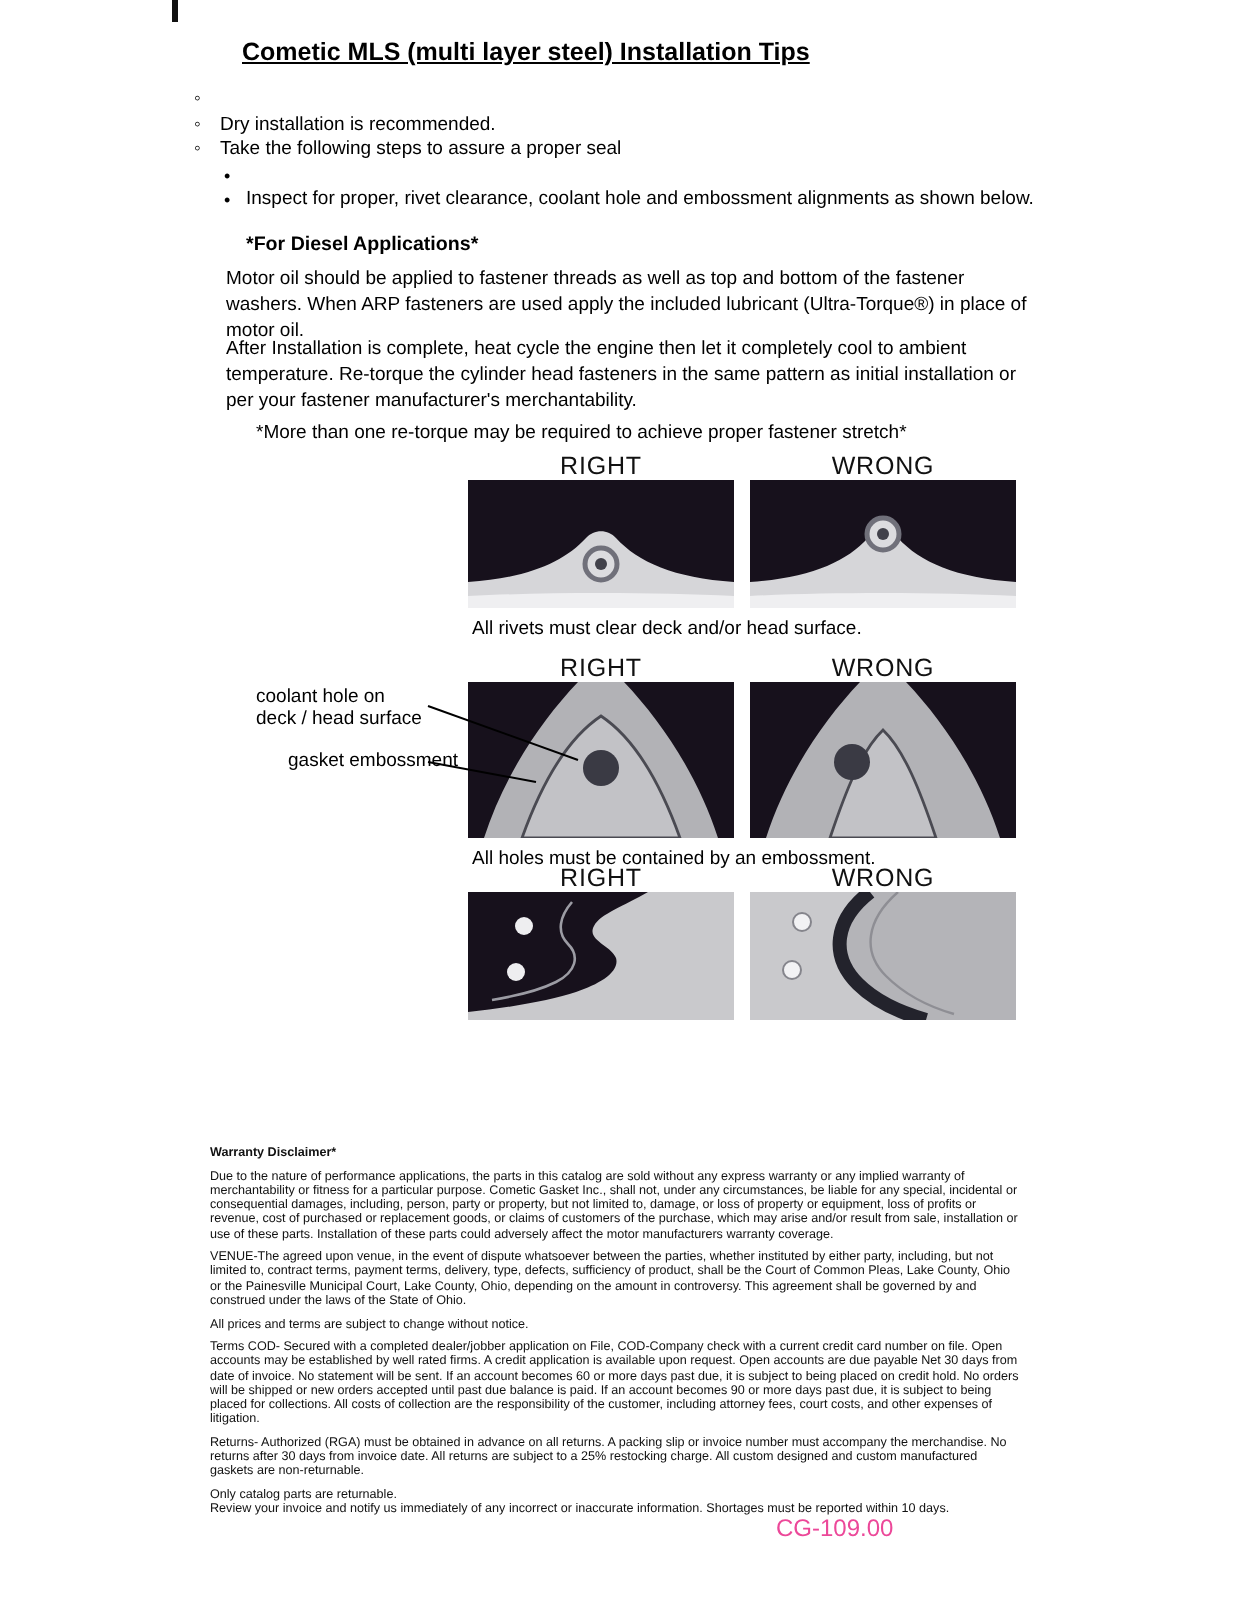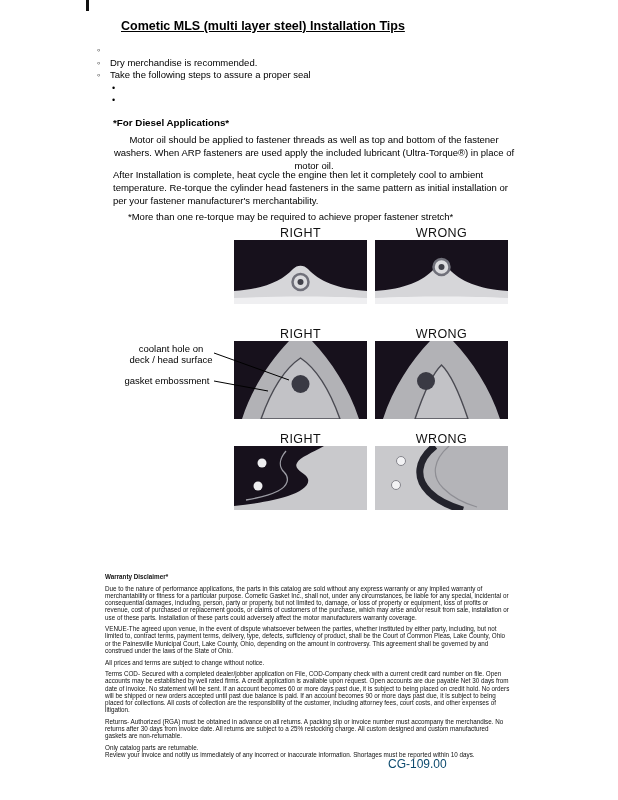--- a/index.html
+++ b/index.html
@@ -10,70 +10,71 @@
     overflow:hidden;
   }
   .abs { position:absolute; }
   .edge-mark { left:86px; top:0; width:3px; height:11px; background:#111; }
   .title { left:121px; top:19px; margin:0; font-size:12.5px; font-weight:bold; text-decoration:underline; }
   .bullets { left:97px; top:44px; font-size:9.5px; line-height:12.6px; width:470px; }
   .b-item { display:flex; }
   .b-item .mk { width:13px; flex:0 0 13px; }
   .b-item.sub { margin-left:15px; }
   .b-item.sub .mk { width:11px; flex:0 0 11px; font-size:9px; }
-  .h2 { left:113px; top:117px; font-size:9.8px; font-weight:bold; }
+  .h2 { left:123px; top:117px; font-size:9.8px; font-weight:bold; }
   .para { margin:0; font-size:9.5px; line-height:12.8px; width:402px; left:113px; }
-  .p1 { top:134px;text-align:center; }
+  .p1 { top:134px; }
   .p2 { top:169px; }
   .note { top:211px;margin-left:15px; }
   .fig { left:0; top:0; width:618px; }
   .figrow { display:flex; margin-left:234px; gap:8px; }
   .figlabels div { width:133px; text-align:center; font-size:12.5px; letter-spacing:.4px; color:#111; }
   .fig-cell { width:133px; }
   .fig-cell svg { display:block; }
   .cap { font-size:9.5px; line-height:12px; margin-left:236px; margin-top:5px; width:300px; }
   .fig1 { top:226px; }
   .fig2 { top:327px; }
   .fig3 { top:432px; }
-  .callout { position:absolute; font-size:9.5px; line-height:11px; text-align:center; }
+  .callout { position:absolute; font-size:9.5px; line-height:11px; text-align:left; }
   .callout.c1 { left:128px; top:16px; width:86px; }
-  .callout.c2 { left:124px; top:48px; width:86px; text-align:center; }
+  .callout.c2 { left:144px; top:48px; width:86px; text-align:left; }
   .callout-lines { position:absolute; left:0; top:0; pointer-events:none; }
   .fine { left:105px; top:573px; width:407px; font-size:6.3px; line-height:7.2px; color:#111; }
   .fine p { margin:0 0 4.5px 0; }
   .fine p.nogap { margin:0; }
   .fineh { font-weight:bold; margin:0 0 4.5px 0; }
-  .footer { left:388px; top:757px; font-size:12px; color:#0c4a6e; }
+  .footer { left:388px; top:757px; font-size:12px; color:#ec4899; }
 </style>
 </head>
 <body>
 
 <div>
 
   <div class="abs edge-mark"></div>
 
   <h1 class="abs title">Cometic MLS (multi layer steel) Installation Tips</h1>
 
   <div class="abs bullets">
     <div class="b-item">
       <span class="mk">◦</span>
     </div>
     <div class="b-item">
       <span class="mk">◦</span>
-      <span>Dry merchandise is recommended.</span>
+      <span>Dry installation is recommended.</span>
     </div>
     <div class="b-item">
       <span class="mk">◦</span>
       <span>Take the following steps to assure a proper seal</span>
     </div>
     <div class="b-item sub">
       <span class="mk">•</span>
     </div>
     <div class="b-item sub">
       <span class="mk">•</span>
+      <span>Inspect for proper, rivet clearance, coolant hole and embossment alignments as shown below.</span>
     </div>
   </div>
 
   <div class="abs h2">*For Diesel Applications*</div>
   <p class="abs para p1">Motor oil should be applied to fastener threads as well as top and bottom of the fastener washers. When ARP fasteners are used apply the included lubricant (Ultra-Torque®) in place of motor oil.</p>
   <p class="abs para p2">After Installation is complete, heat cycle the engine then let it completely cool to ambient temperature. Re-torque the cylinder head fasteners in the same pattern as initial installation or per your fastener manufacturer's merchantability.</p>
   <p class="abs para note">*More than one re-torque may be required to achieve proper fastener stretch*</p>
 
   <div class="abs fig fig1">
     <div class="figrow figlabels">
@@ -93,20 +94,21 @@
       <div class="fig-cell">
         <svg width="133" height="64" viewBox="0 0 133 64">
           <rect width="133" height="64" fill="#17111c"></rect>
           <path d="M0,64 L0,51 C30,49 48,41 59,29 C63,24.5 70,24.5 74,29 C85,41 103,49 133,51 L133,64 Z" fill="#d6d6d9"></path>
           <path d="M0,64 L0,58 C40,56 93,56 133,58 L133,64 Z" fill="#efeff1"></path>
           <circle cx="66.5" cy="27" r="8" fill="#dcdcdf" stroke="#70707a" stroke-width="2.5"></circle>
           <circle cx="66.5" cy="27" r="3" fill="#41414a"></circle>
         </svg>
       </div>
     </div>
+    <div class="cap">All rivets must clear deck and/or head surface.</div>
   </div>
 
   <div class="abs fig fig2">
     <div class="figrow figlabels">
       <div>RIGHT</div>
       <div>WRONG</div>
     </div>
     <div class="figrow">
       <div class="fig-cell">
         <svg width="133" height="78" viewBox="0 0 133 78">
@@ -120,20 +122,21 @@
       <div class="fig-cell">
         <svg width="133" height="78" viewBox="0 0 133 78">
           <rect width="133" height="78" fill="#b2b2b6"></rect>
           <path d="M0,0 L55,0 C36,20 18,47 8,78 L0,78 Z" fill="#17111c"></path>
           <path d="M133,0 L78,0 C97,20 115,47 125,78 L133,78 Z" fill="#17111c"></path>
           <path d="M40,78 C48,54 56,34 66.5,24 C77,34 85,54 93,78 Z" fill="#c2c2c6" stroke="#4a4a52" stroke-width="1.4"></path>
           <circle cx="51" cy="40" r="9" fill="#3a3a44"></circle>
         </svg>
       </div>
     </div>
+    <div class="cap">All holes must be contained by an embossment.</div>
     <div class="callout c1">coolant hole on deck / head surface</div>
     <div class="callout c2">gasket embossment</div>
     <svg class="callout-lines" width="618" height="120" viewBox="0 0 618 120">
       <line x1="214" y1="26" x2="289" y2="53" stroke="#000" stroke-width="1"></line>
       <line x1="214" y1="54" x2="268" y2="64" stroke="#000" stroke-width="1"></line>
     </svg>
   </div>
 
   <div class="abs fig fig3">
     <div class="figrow figlabels">

